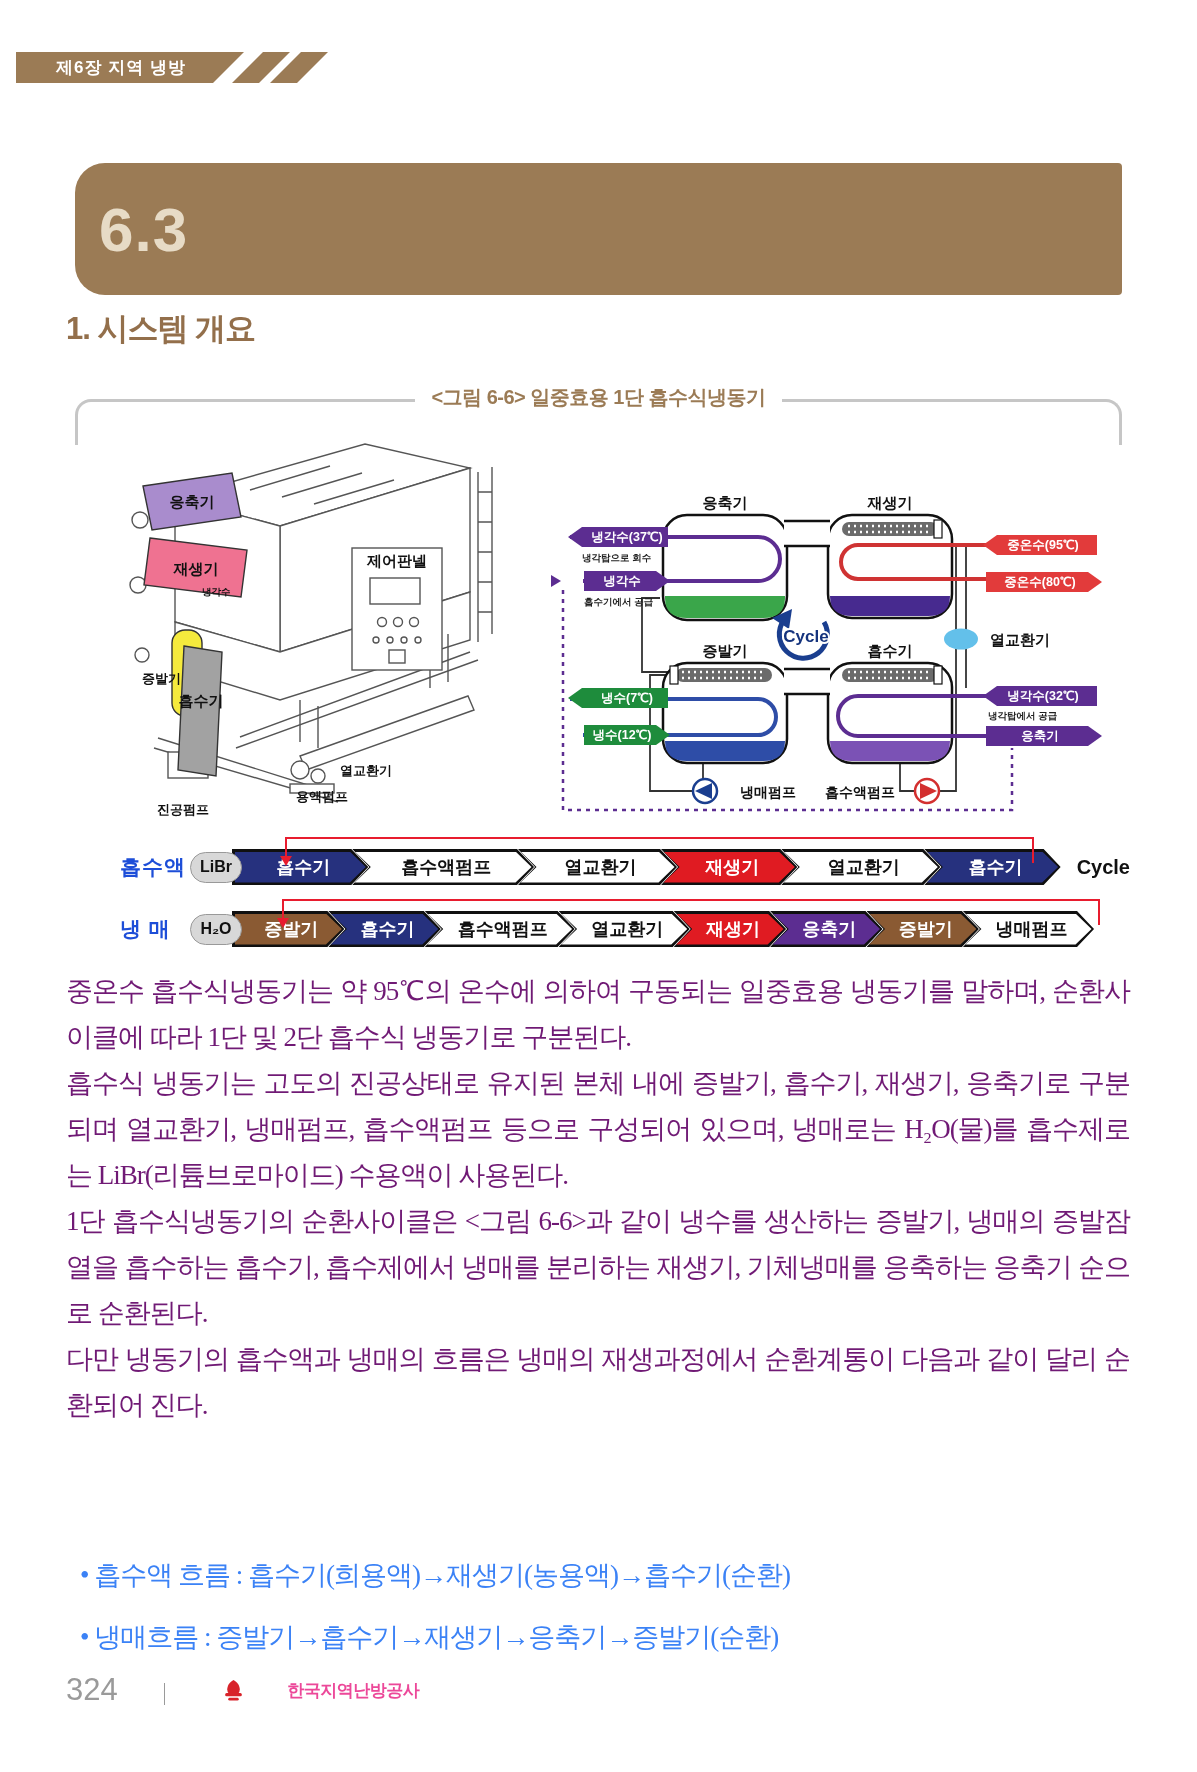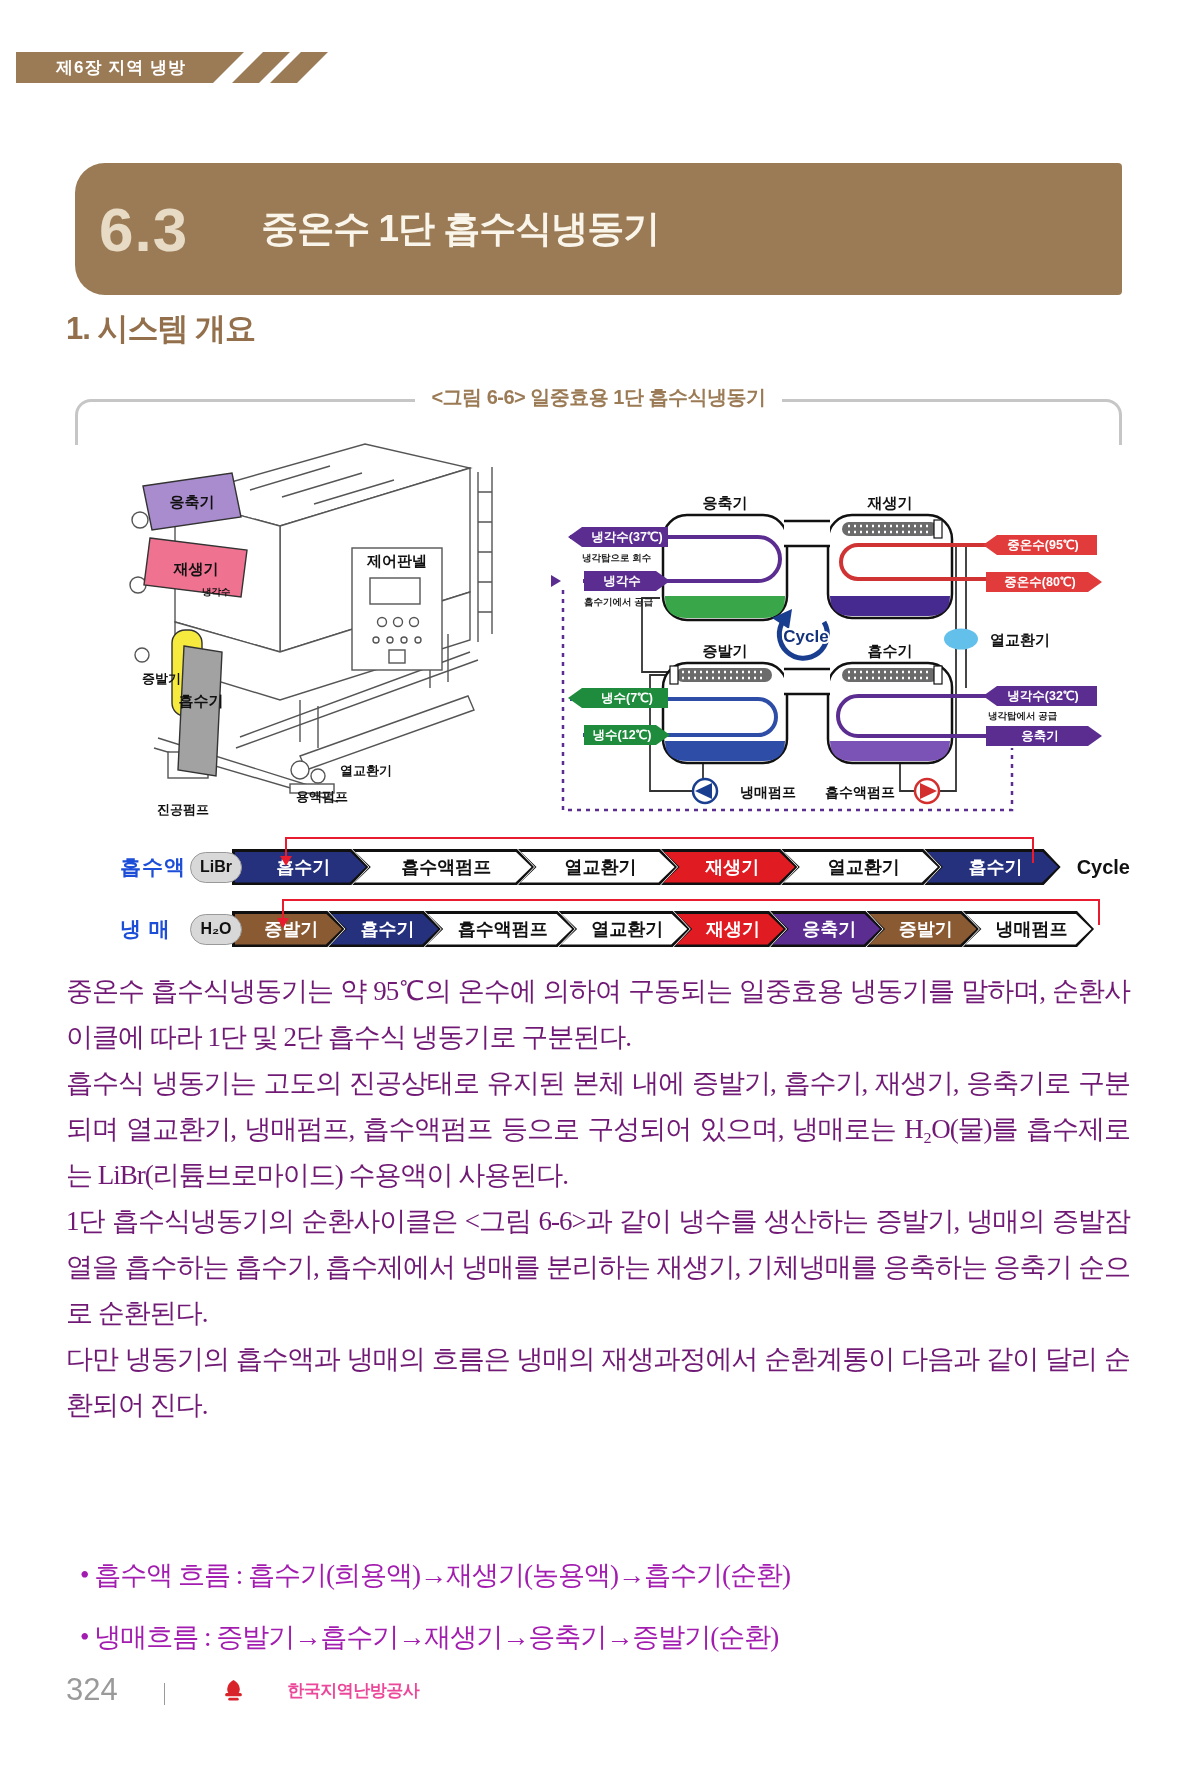--- a/index.html
+++ b/index.html
@@ -95,21 +95,20 @@
 <div class="page">
 
   <div class="chapter-bar">
     <span>제6장 지역 냉방</span>
   </div>
   <div class="chapter-slash slash-1"></div>
   <div class="chapter-slash slash-2"></div>
 
   <div class="title-box">
     <span class="title-num">6.3</span>
-    <span class="title-text">중온수 1단 흡수식냉동기</span>
   </div>
 
   <div class="subsection">1. 시스템 개요</div>
 
   <div class="fig-bracket"></div>
   <div class="fig-caption">
     <span>&lt;그림 6-6&gt; 일중효용 1단 흡수식냉동기</span>
   </div>
 
   <svg style="position:absolute;left:100px;top:430px" width="410" height="395" viewBox="100 430 410 395" fill="none" stroke="#555" stroke-width="1.4">
@@ -326,21 +325,21 @@
 
     <div class="loop"></div>
   </div>
 
   <div class="body-text">
       <p>중온수 흡수식냉동기는 약 95℃의 온수에 의하여 구동되는 일중효용 냉동기를 말하며, 순환사이클에 따라 1단 및 2단 흡수식 냉동기로 구분된다.</p>
       <p>흡수식 냉동기는 고도의 진공상태로 유지된 본체 내에 증발기, 흡수기, 재생기, 응축기로 구분되며 열교환기, 냉매펌프, 흡수액펌프 등으로 구성되어 있으며, 냉매로는 H₂O(물)를 흡수제로는 LiBr(리튬브로마이드) 수용액이 사용된다.</p>
       <p>1단 흡수식냉동기의 순환사이클은 &lt;그림 6-6&gt;과 같이 냉수를 생산하는 증발기, 냉매의 증발잠열을 흡수하는 흡수기, 흡수제에서 냉매를 분리하는 재생기, 기체냉매를 응축하는 응축기 순으로 순환된다.</p>
       <p>다만 냉동기의 흡수액과 냉매의 흐름은 냉매의 재생과정에서 순환계통이 다음과 같이 달리 순환되어 진다.</p>
     </div>
-  <ul class="bullet-list" style="position:absolute;left:66px;top:1538px;width:1064px;font-family:var(--serif);font-size:27px;color:#a21caf;letter-spacing:-1px;line-height:62px;">
+  <ul class="bullet-list" style="position:absolute;left:66px;top:1538px;width:1064px;font-family:var(--serif);font-size:27px;color:#3b82f6;letter-spacing:-1px;line-height:62px;">
       <li>흡수액 흐름 : 흡수기(희용액)→재생기(농용액)→흡수기(순환)</li>
       <li>냉매흐름 : 증발기→흡수기→재생기→응축기→증발기(순환)</li>
     </ul>
 
   <div class="footer">
     <span class="page-num">324</span>
     <span class="footer-bar"></span>
     <span class="logo">
       <svg width="21" height="23" viewBox="0 0 20 22">
         <path d="M10,1 C14,3 16,7 16,10 a6,6 0 0 1 -12,0 C4,7 6,3 10,1 Z" fill="#d8232a"></path>

